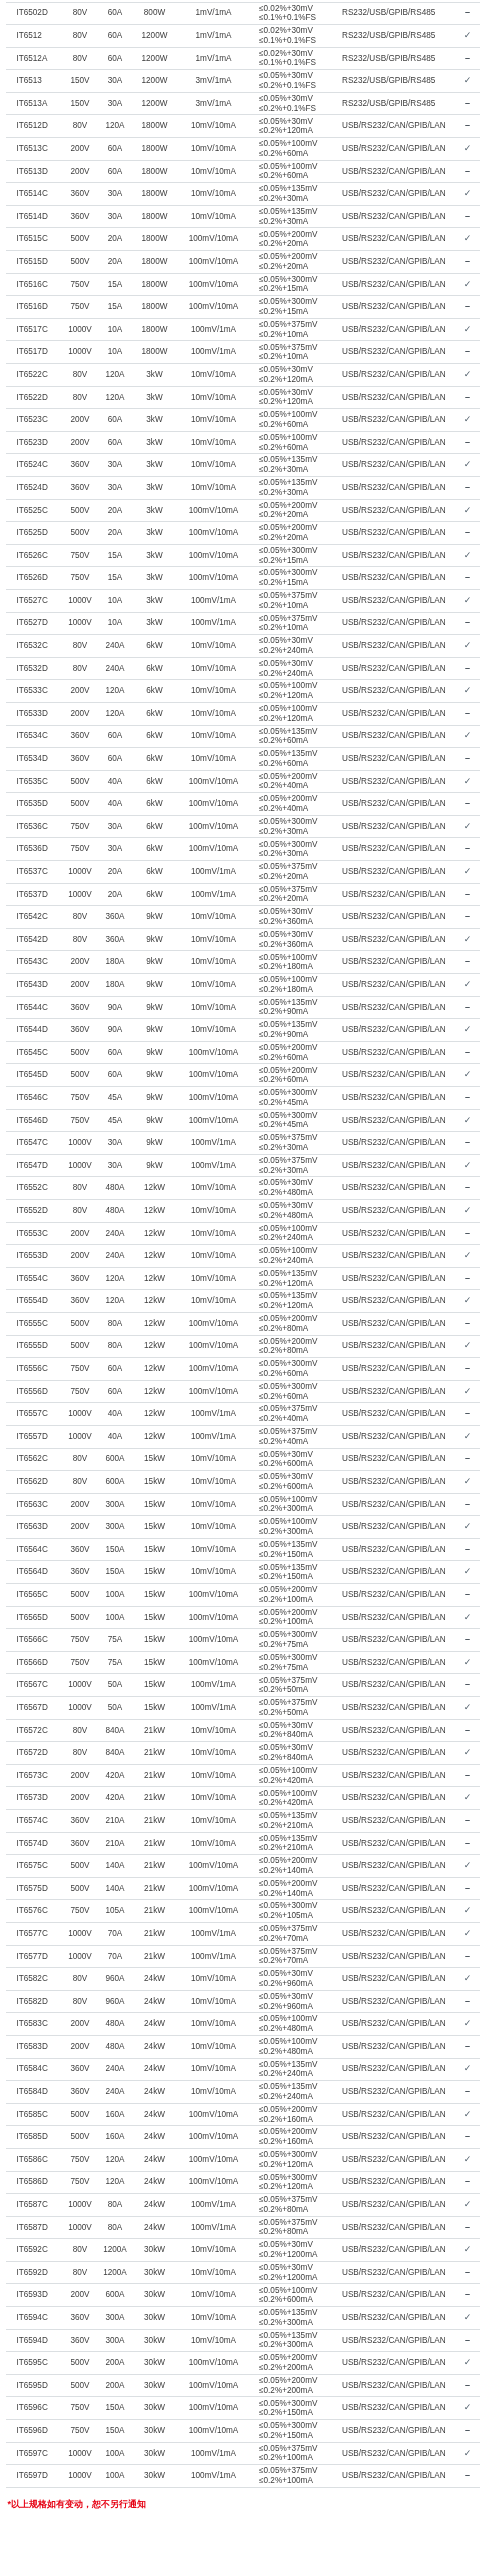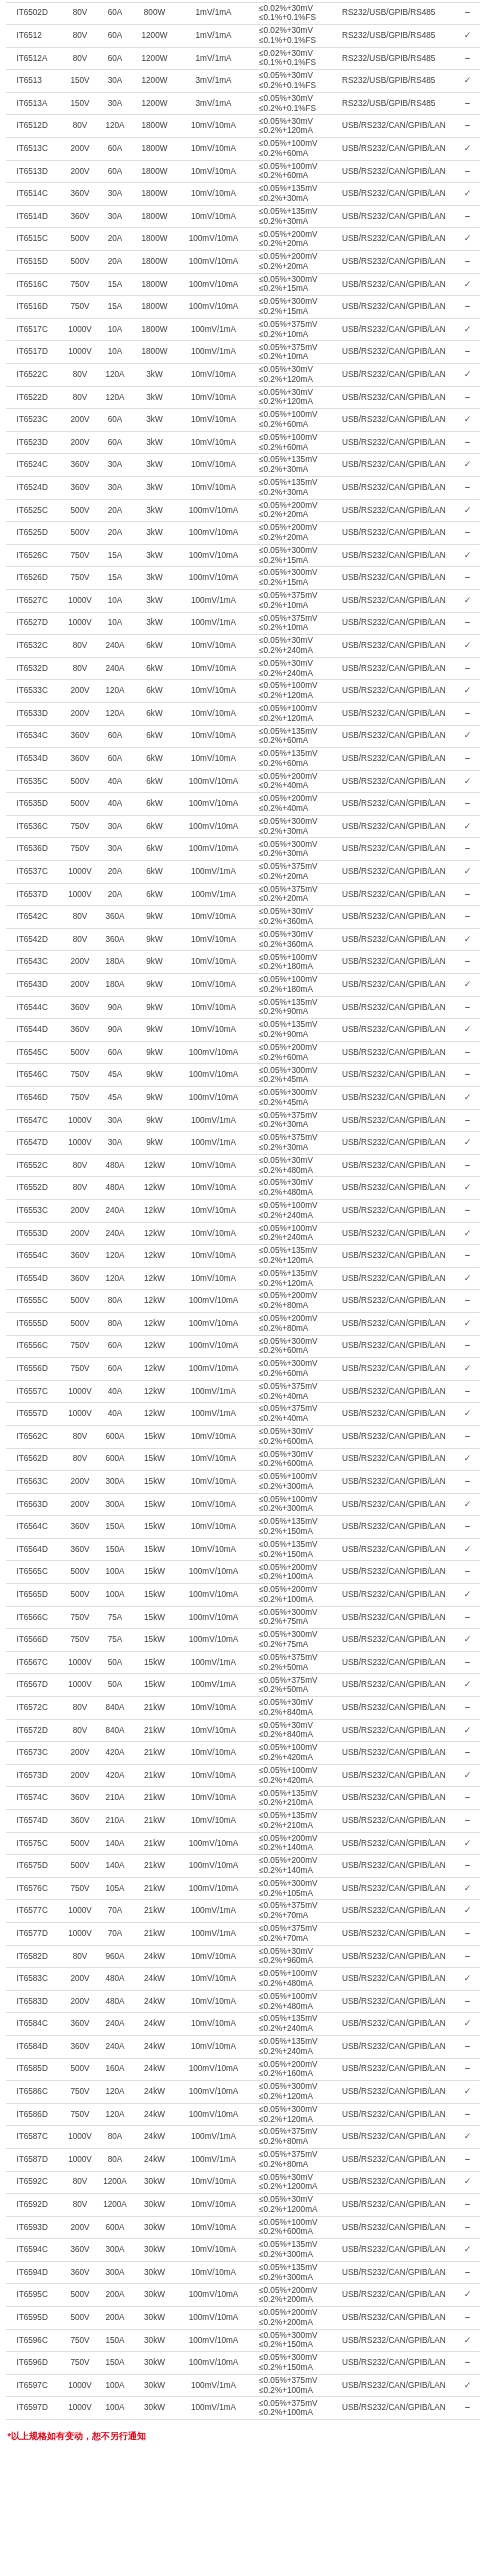--- a/index.html
+++ b/index.html
@@ -685,20 +685,33 @@
         <td class="pow">9kW</td>
         <td class="res">100mV/10mA</td>
         <td class="acc">
           <span class="acc-line">≤0.05%+200mV</span>
           <span class="acc-line">≤0.2%+60mA</span>
         </td>
         <td class="ifc">USB/RS232/CAN/GPIB/LAN</td>
         <td class="opt"><span class="mark-dash">–</span></td>
       </tr>
       <tr>
+        <td class="model">IT6545D</td>
+        <td class="volt">500V</td>
+        <td class="curr">60A</td>
+        <td class="pow">9kW</td>
+        <td class="res">100mV/10mA</td>
+        <td class="acc">
+          <span class="acc-line">≤0.05%+200mV</span>
+          <span class="acc-line">≤0.2%+60mA</span>
+        </td>
+        <td class="ifc">USB/RS232/CAN/GPIB/LAN</td>
+        <td class="opt"><span class="mark-check">✓</span></td>
+      </tr>
+      <tr>
         <td class="model">IT6546C</td>
         <td class="volt">750V</td>
         <td class="curr">45A</td>
         <td class="pow">9kW</td>
         <td class="res">100mV/10mA</td>
         <td class="acc">
           <span class="acc-line">≤0.05%+300mV</span>
           <span class="acc-line">≤0.2%+45mA</span>
         </td>
         <td class="ifc">USB/RS232/CAN/GPIB/LAN</td>
@@ -1192,30 +1205,43 @@
         <td class="pow">21kW</td>
         <td class="res">100mV/1mA</td>
         <td class="acc">
           <span class="acc-line">≤0.05%+375mV</span>
           <span class="acc-line">≤0.2%+70mA</span>
         </td>
         <td class="ifc">USB/RS232/CAN/GPIB/LAN</td>
         <td class="opt"><span class="mark-dash">–</span></td>
       </tr>
       <tr>
-        <td class="model">IT6582D</td>
+        <td class="model">IT6582C</td>
         <td class="volt">80V</td>
         <td class="curr">960A</td>
         <td class="pow">24kW</td>
         <td class="res">10mV/10mA</td>
         <td class="acc">
           <span class="acc-line">≤0.05%+30mV</span>
           <span class="acc-line">≤0.2%+960mA</span>
         </td>
         <td class="ifc">USB/RS232/CAN/GPIB/LAN</td>
+        <td class="opt"><span class="mark-check">✓</span></td>
+      </tr>
+      <tr>
+        <td class="model">IT6582D</td>
+        <td class="volt">80V</td>
+        <td class="curr">960A</td>
+        <td class="pow">24kW</td>
+        <td class="res">10mV/10mA</td>
+        <td class="acc">
+          <span class="acc-line">≤0.05%+30mV</span>
+          <span class="acc-line">≤0.2%+960mA</span>
+        </td>
+        <td class="ifc">USB/RS232/CAN/GPIB/LAN</td>
         <td class="opt"><span class="mark-dash">–</span></td>
       </tr>
       <tr>
         <td class="model">IT6583C</td>
         <td class="volt">200V</td>
         <td class="curr">480A</td>
         <td class="pow">24kW</td>
         <td class="res">10mV/10mA</td>
         <td class="acc">
           <span class="acc-line">≤0.05%+100mV</span>
@@ -1255,20 +1281,33 @@
         <td class="volt">360V</td>
         <td class="curr">240A</td>
         <td class="pow">24kW</td>
         <td class="res">10mV/10mA</td>
         <td class="acc">
           <span class="acc-line">≤0.05%+135mV</span>
           <span class="acc-line">≤0.2%+240mA</span>
         </td>
         <td class="ifc">USB/RS232/CAN/GPIB/LAN</td>
         <td class="opt"><span class="mark-dash">–</span></td>
+      </tr>
+      <tr>
+        <td class="model">IT6585C</td>
+        <td class="volt">500V</td>
+        <td class="curr">160A</td>
+        <td class="pow">24kW</td>
+        <td class="res">100mV/10mA</td>
+        <td class="acc">
+          <span class="acc-line">≤0.05%+200mV</span>
+          <span class="acc-line">≤0.2%+160mA</span>
+        </td>
+        <td class="ifc">USB/RS232/CAN/GPIB/LAN</td>
+        <td class="opt"><span class="mark-check">✓</span></td>
       </tr>
       <tr>
         <td class="model">IT6585D</td>
         <td class="volt">500V</td>
         <td class="curr">160A</td>
         <td class="pow">24kW</td>
         <td class="res">100mV/10mA</td>
         <td class="acc">
           <span class="acc-line">≤0.05%+200mV</span>
           <span class="acc-line">≤0.2%+160mA</span>

